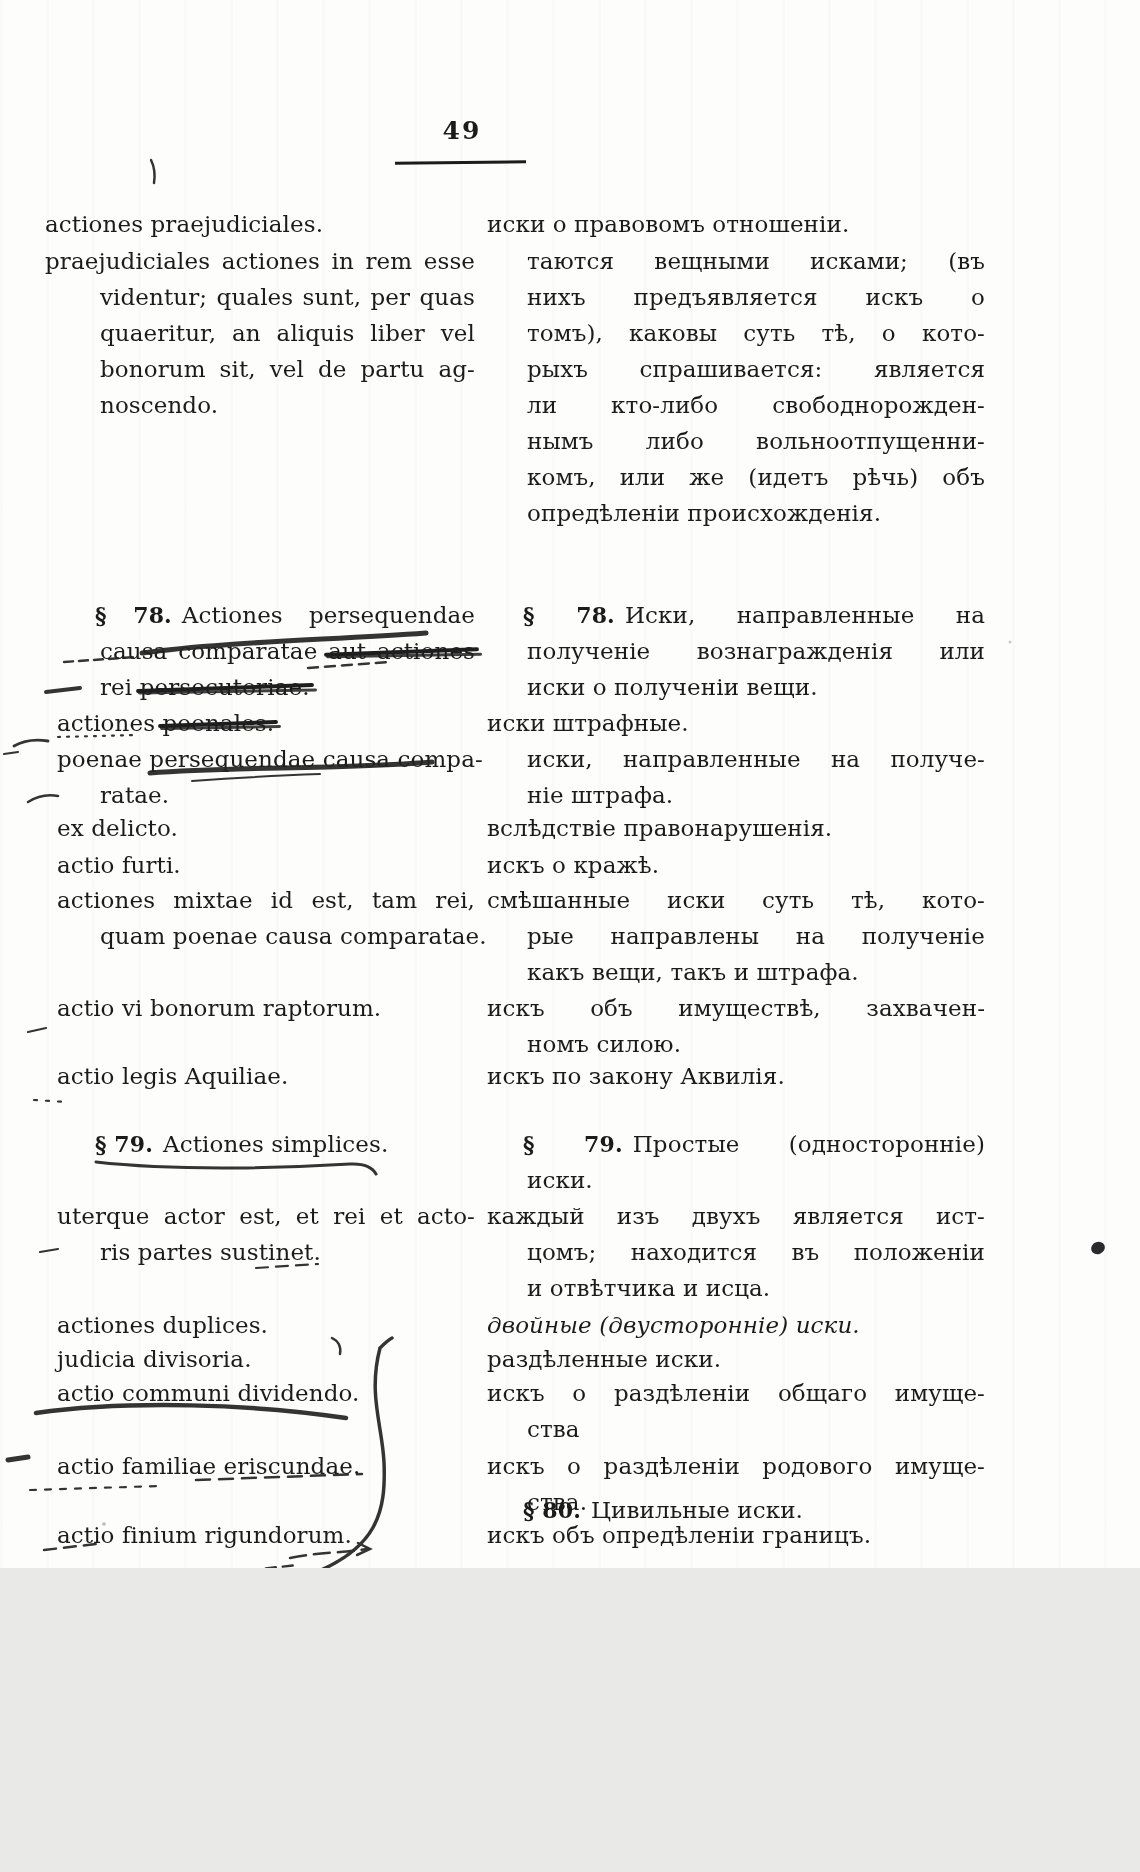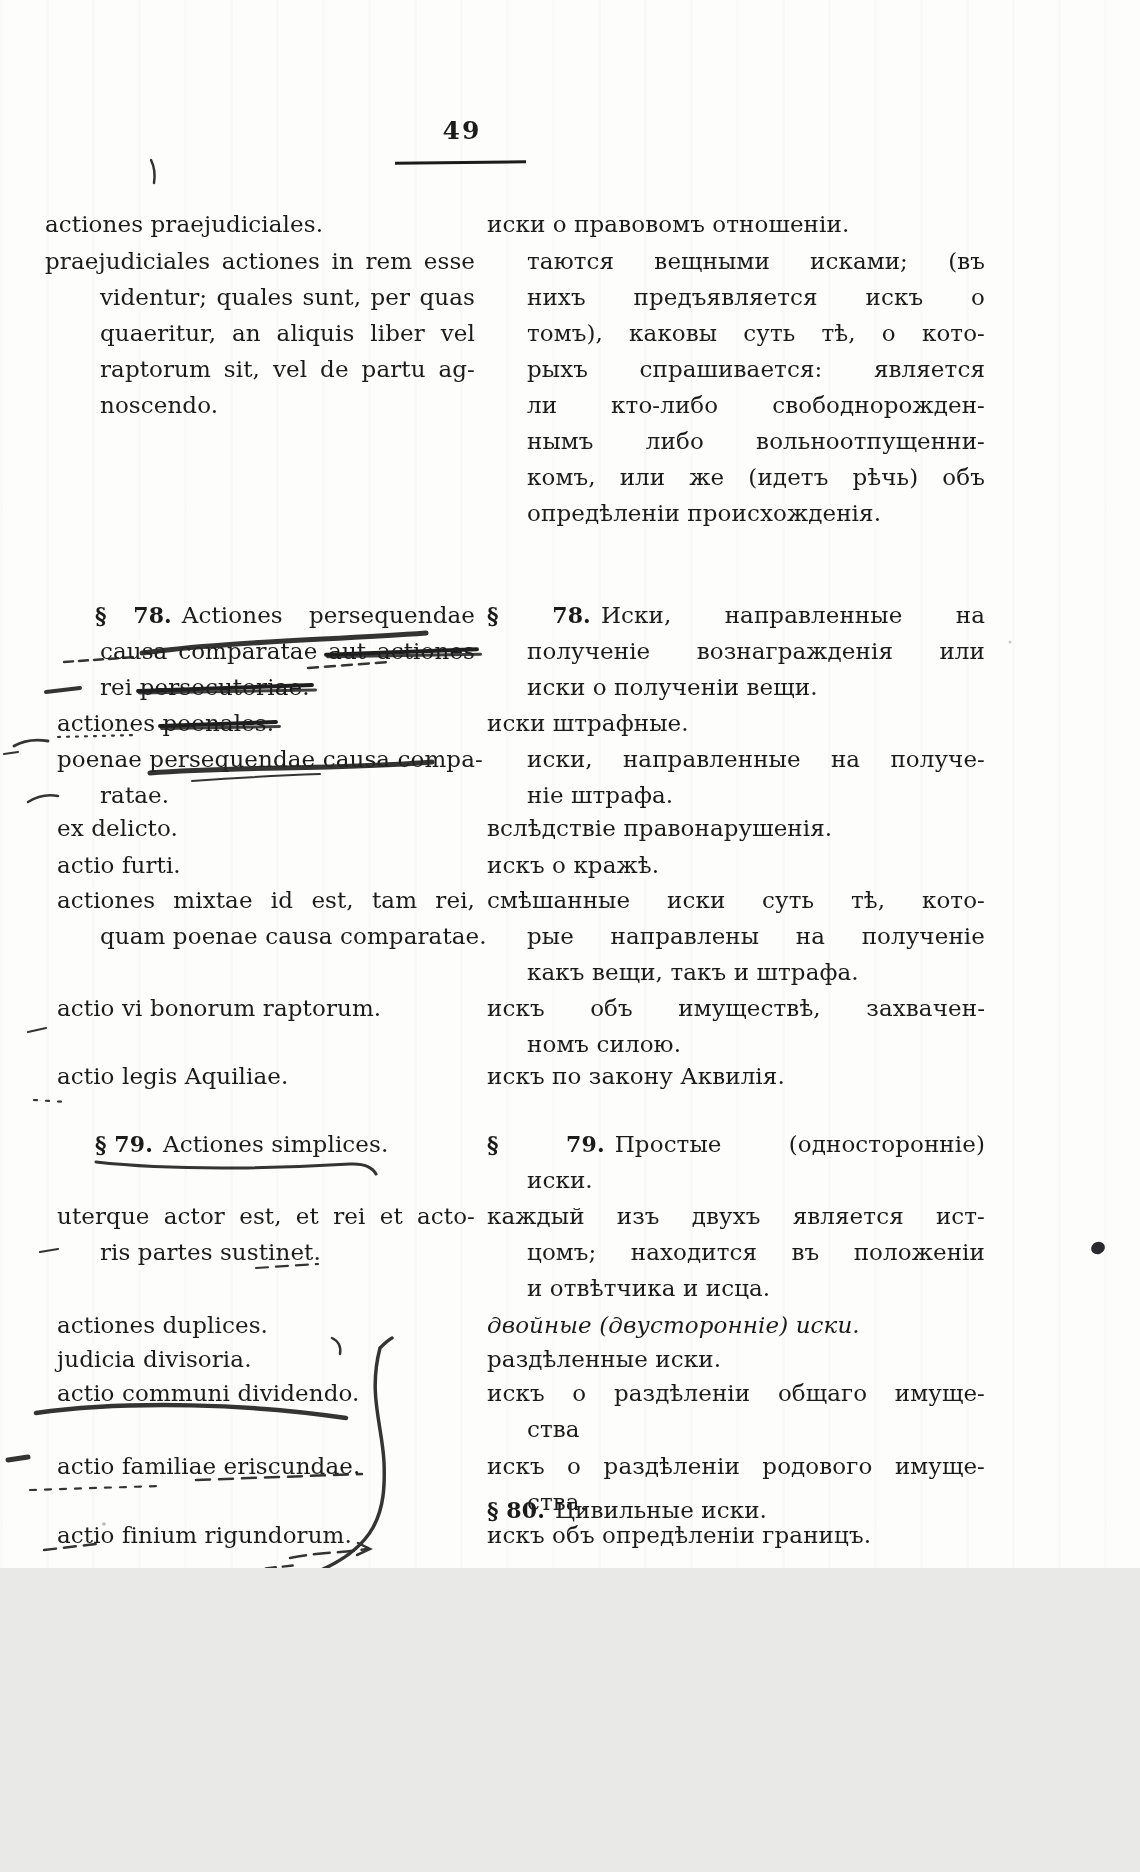--- a/index.html
+++ b/index.html
@@ -24,21 +24,21 @@
   .col-russian{left:487px;width:498px;}
   .line{
     height:36px;line-height:36px;font-size:23px;white-space:nowrap;
     letter-spacing:0.1px;margin-left:12px;text-justify:inter-word;
   }
   .col-russian .line{margin-left:0;}
   .line.flush{margin-left:0;}
   .col-latin .line.cont{margin-left:55px;}
   .col-latin .line.heading{margin-left:50px;}
   .col-russian .line.cont{margin-left:40px;}
-  .col-russian .line.heading{}
+  .col-russian .line.heading{margin-left:36px;}
   .line.just{text-align:justify;text-align-last:justify;}
   .marker{font-weight:bold;font-size:22px;padding-right:10px;}
   .strike{position:relative;}
   .strike::after{
     content:"";position:absolute;left:-4px;right:-4px;top:48%;height:4px;
     background:#1e1e1e;transform:rotate(-2deg);border-radius:2px;
   }
   .strike::before{
     content:"";position:absolute;left:-2px;right:-7px;top:62%;height:2.5px;
     background:#1e1e1e;transform:rotate(-1deg);border-radius:2px;opacity:.85;
@@ -58,21 +58,21 @@
       <div class="entry col-latin" style="top: 206px;">
         <div class="line flush"><span>actiones praejudiciales.</span></div>
       </div>
       <div class="entry col-russian" style="top: 206px;">
         <div class="line"><span>иски о правовомъ отношеніи.</span></div>
       </div>
       <div class="entry col-latin" style="top: 243px;">
         <div class="line just flush"><span>praejudiciales actiones in rem esse</span></div>
         <div class="line cont just"><span>videntur; quales sunt, per quas</span></div>
         <div class="line cont just"><span>quaeritur, an aliquis liber vel</span></div>
-        <div class="line cont just"><span>raptorum sit, vel de partu ag-</span></div>
+        <div class="line cont just"><span>bonorum sit, vel de partu ag-</span></div>
         <div class="line cont"><span>noscendo.</span></div>
       </div>
       <div class="entry col-russian" style="top: 243px;">
         <div class="line cont just"><span>таются вещными исками; (въ</span></div>
         <div class="line cont just"><span>нихъ предъявляется искъ о</span></div>
         <div class="line cont just"><span>томъ), каковы суть тѣ, о кото-</span></div>
         <div class="line cont just"><span>рыхъ спрашивается: является</span></div>
         <div class="line cont just"><span>ли кто-либо свободнорожден-</span></div>
         <div class="line cont just"><span>нымъ либо вольноотпущенни-</span></div>
         <div class="line cont just"><span>комъ, или же (идетъ рѣчь) объ</span></div>

